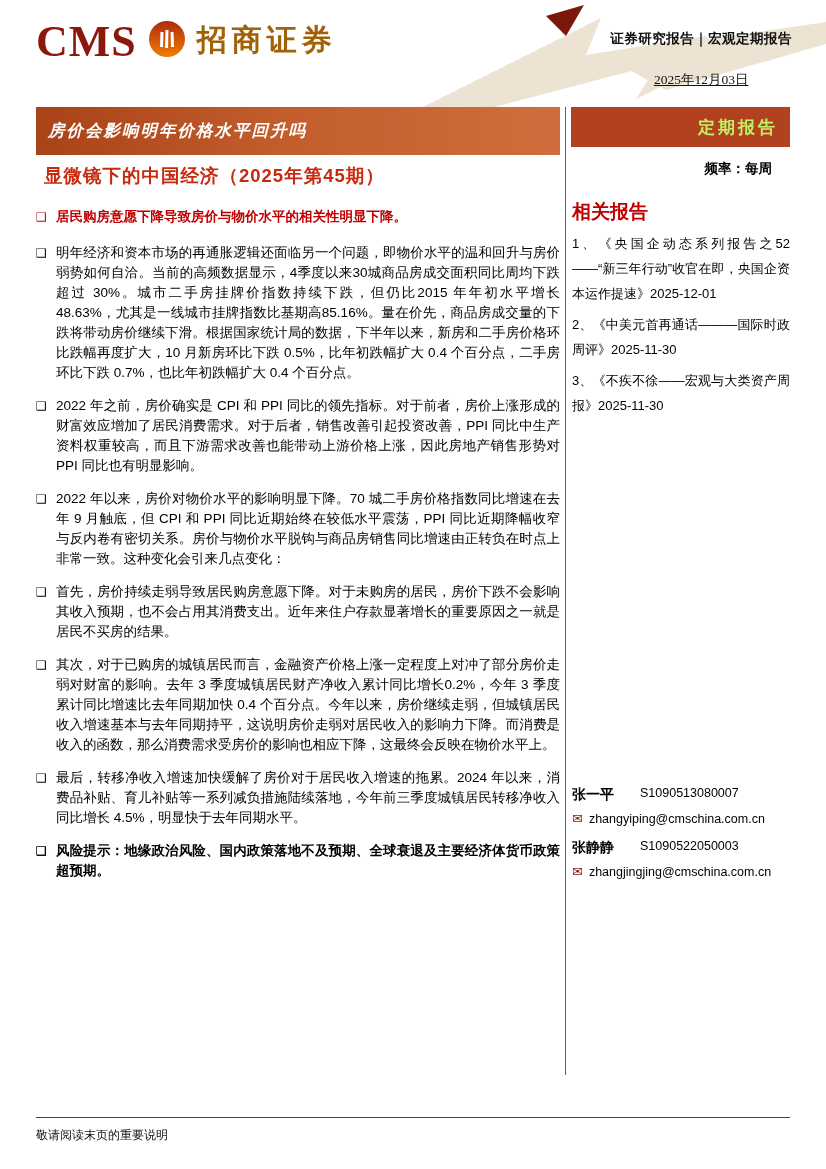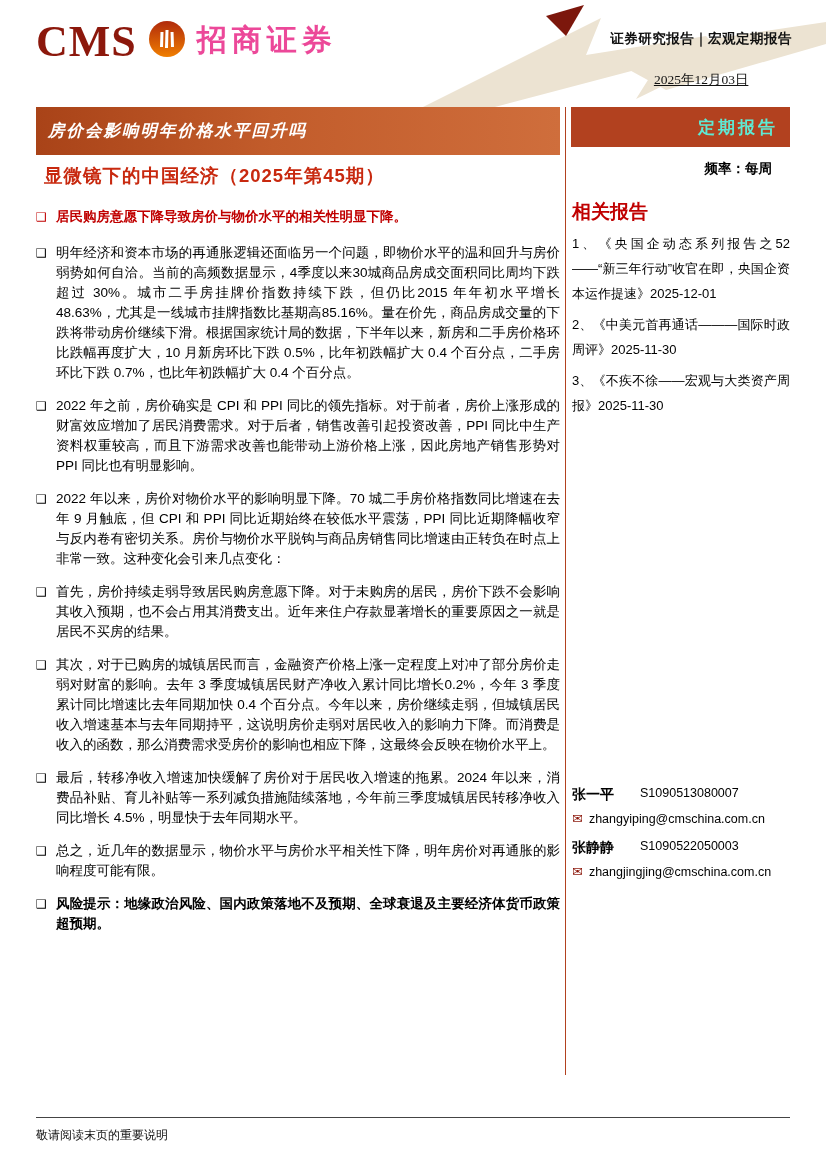--- a/index.html
+++ b/index.html
@@ -17,42 +17,42 @@
   .deco { position: absolute; top: 0; right: 0; }
   .logo-row { position: absolute; top: 20px; left: 36px; display: flex; gap: 6px; z-index: 2; }
   .logo-cms {
     font-family: "Liberation Serif", "DejaVu Serif", serif;
     font-weight: 700; font-size: 44px; line-height: 1;
     color: #8c180c; letter-spacing: 1px;
   }
   .logo-circle { margin: 0 5px; display: block; }
   .logo-cn {
     font-family: "Liberation Serif", "DejaVu Serif", serif;
-    font-weight: 700; font-size: 30px; color: #ec4899; letter-spacing: 5px;
+    font-weight: 700; font-size: 30px; color: #a16207; letter-spacing: 5px;
   }
   .header-right {
     position: absolute; top: 30px; right: 34px; z-index: 2;
     text-align: center; font-family: "Liberation Serif", "DejaVu Serif", serif; color: #111;
   }
   .header-cat { font-size: 13.5px; font-weight: 700; letter-spacing: .5px; }
   .header-date { font-size: 13.5px; margin-top: 23px; text-decoration: underline; }
 
   
   .banner {
     position: absolute; left: 36px; top: 107px; width: 524px; height: 48px;
     background: linear-gradient(90deg, #a94318 0%, #c25c2b 45%, #cf6e3c 100%);
     display: flex; align-items: center;
   }
   .banner-text {
     color: #fff; font-style: italic; font-weight: 700;
     font-size: 16.5px; letter-spacing: 2px; padding-left: 12px;
   }
   .tag-box {
     position: absolute; left: 571px; top: 107px; width: 219px; height: 40px;
-    background: #b2411f; color: #5eead4; font-weight: 700; font-size: 17px;
+    background: #b2411f; color: #bef264; font-weight: 700; font-size: 17px;
     letter-spacing: 3px; display: flex; align-items: center; justify-content: flex-end;
     padding-right: 12px; box-sizing: border-box;
   }
   .vline { position: absolute; left: 565px; top: 107px; width: 1px; height: 968px; background: #b2411f; }
 
   .doc-title {
     position: absolute; left: 44px; top: 163px;
     font-size: 18.5px; font-weight: 700; color: #c8290f; letter-spacing: 1px;
   }
 
@@ -152,21 +152,20 @@
     <div class="para">
       <span class="bullet">❑</span>
       <span>其次，对于已购房的城镇居民而言，金融资产价格上涨一定程度上对冲了部分房价走弱对财富的影响。去年 3 季度城镇居民财产净收入累计同比增长0.2%，今年 3 季度累计同比增速比去年同期加快 0.4 个百分点。今年以来，房价继续走弱，但城镇居民收入增速基本与去年同期持平，这说明房价走弱对居民收入的影响力下降。而消费是收入的函数，那么消费需求受房价的影响也相应下降，这最终会反映在物价水平上。</span>
     </div>
     <div class="para">
       <span class="bullet">❑</span>
       <span>最后，转移净收入增速加快缓解了房价对于居民收入增速的拖累。2024 年以来，消费品补贴、育儿补贴等一系列减负措施陆续落地，今年前三季度城镇居民转移净收入同比增长 4.5%，明显快于去年同期水平。</span>
     </div>
     <div class="para">
       <span class="bullet">❑</span>
-      <span>总之，近几年的数据显示，物价水平与房价水平相关性下降，明年房价对再通胀的影响程度可能有限。</span>
     </div>
 
     <div class="para bold">
       <span class="bullet">❑</span>
       <span>风险提示：地缘政治风险、国内政策落地不及预期、全球衰退及主要经济体货币政策超预期。</span>
     </div>
   </div>
 
   <div class="sidebar">
     <div class="freq">频率：每周</div>

